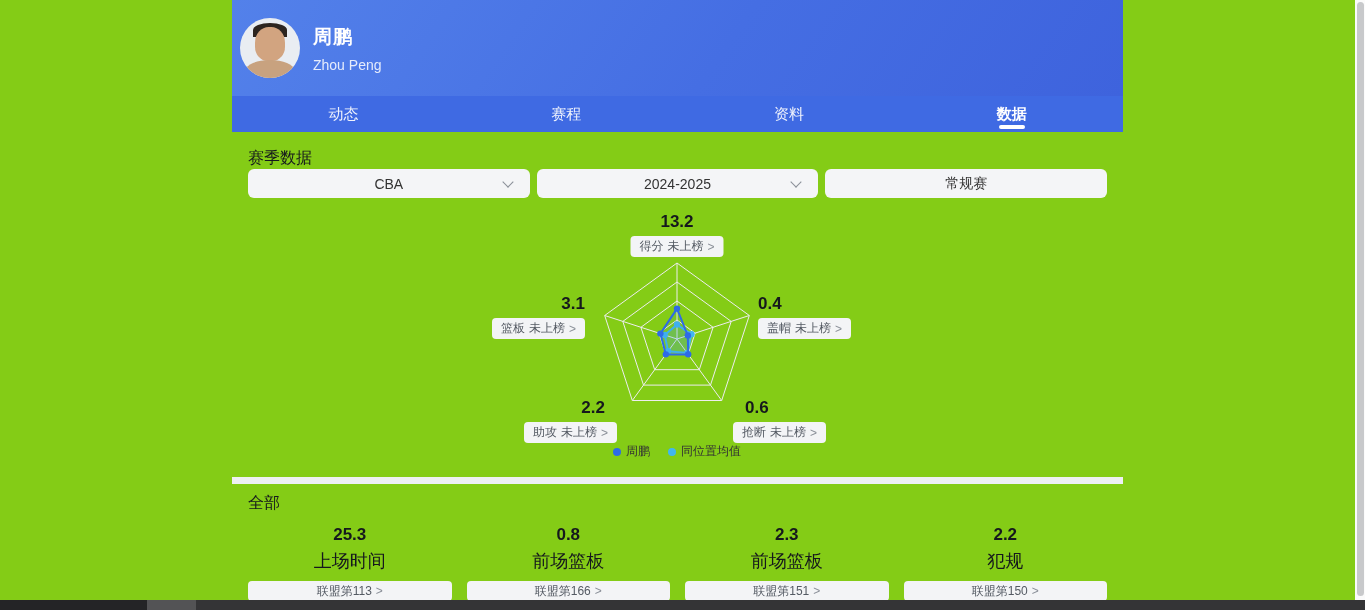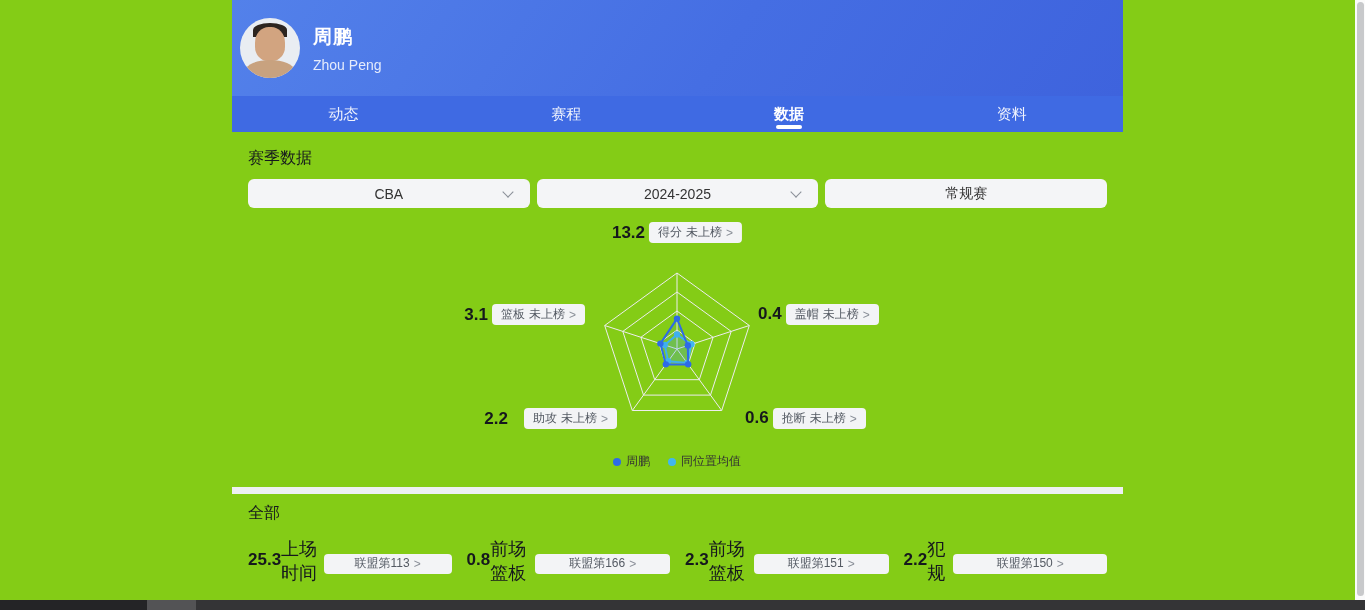--- a/index.html
+++ b/index.html
@@ -21,47 +21,47 @@
   .tabs { height:36px; background:#3f6ae3; display:grid; grid-template-columns:repeat(4,1fr); }
   .tab { color:rgba(255,255,255,.92); font-size:15px; display:flex; align-items:center; justify-content:center; position:relative; cursor:pointer; }
   .tab.active { color:#fff; font-weight:bold; }
   .tab .indicator { position:absolute; bottom:3px; left:50%; transform:translateX(-50%); width:26px; height:4px; border-radius:2px; background:#fff; }
 
   
   .section-title { font-size:16px; font-weight:400; color:#15181d; padding-left:16px; }
   .season-title { margin-top:16px; }
 
   
-  .filters { display:grid; grid-template-columns:repeat(3,1fr); gap:7px; padding:0 16px; margin-top:10px; }
+  .filters { display:grid; grid-template-columns:repeat(3,1fr); gap:7px; padding:0 16px; }
   .filter { height:29px; background:#f4f5f7; border-radius:6px; display:flex; align-items:center; justify-content:center; font-size:14px; color:#333; position:relative; cursor:pointer; }
   .chev-down { position:absolute; right:18px; top:50%; width:8px; height:8px; margin-top:-6px; border-right:1.5px solid #8a8f98; border-bottom:1.5px solid #8a8f98; transform:rotate(45deg); }
 
   
   .radar-wrap { position:relative; height:258px; margin-top:8px; }
-  .rstat { position:absolute; display:flex; flex-direction:row; gap:4px; }
+  .rstat { position:absolute; display:flex; flex-direction:column; gap:4px; }
   .rstat .val { font-size:17px; font-weight:bold; color:#15181d; line-height:20px; }
   .pill { display:inline-flex; align-items:center; gap:4px; background:#f3f4f6; border-radius:4px; padding:2px 9px; font-size:12px; color:#545a63; white-space:nowrap; cursor:pointer;justify-content:flex-end; }
   .pill .gt { color:#8a8f98; font-size:12px; }
   .rstat.c-top { left:445px; top:6px; transform:translateX(-50%); align-items:center; }
   .rstat.c-left { right:538px; top:88px; align-items:flex-end; }
   .rstat.c-right { left:526px; top:88px; align-items:flex-start; }
   .rstat.c-bl { right:506px; top:192px; align-items:flex-end; }
   .rstat.c-br { left:501px; top:192px; align-items:flex-start; }
   .rstat.c-br .val { margin-left:12px; }
   .rstat.c-bl .val { margin-right:12px; }
   #radar-svg { position:absolute; left:360px; top:53px; }
   .legend { position:absolute; left:445px; top:237px; transform:translateX(-50%); display:flex; gap:18px; align-items:center; }
   .legend-item { display:flex; align-items:center; gap:5px; font-size:12px; color:#333; cursor:pointer; white-space:nowrap; }
   .legend-dot { width:8px; height:8px; border-radius:50%; }
 
   
   .divider { height:7px; background:#eef0f3; margin-top:13px; }
   .all-title { margin-top:9px; }
   .stats-grid { display:grid; grid-template-columns:repeat(4,1fr); gap:15px; padding:0 16px; margin-top:10px; }
-  .stat-cell { display:flex; flex-direction:row; align-items:center; }
+  .stat-cell { display:flex; flex-direction:column; align-items:center;text-align:right; }
   .stat-cell .val { font-size:17px; font-weight:bold; color:#15181d; line-height:22px; }
   .stat-cell .lbl { font-size:18px; color:#15181d; margin-top:3px; }
   .stat-cell .pill { margin-top:8px; width:100%; justify-content:center; height:20px; }
 
   
   .vscroll { position:absolute; right:0; top:0; width:10px; height:600px; background:#fbfbfb; }
   .vscroll .thumb { position:absolute; left:1.5px; top:2px; width:7px; height:594px; background:#c8c9cb; border-radius:4px; }
   .hscroll { position:absolute; left:0; top:600px; width:1365px; height:10px; background:#343436; }
   .hscroll .leftseg { position:absolute; left:0; top:0; width:147px; height:10px; background:#242426; }
   .hscroll .thumb { position:absolute; left:147px; top:0; width:49px; height:10px; background:#535355; }
@@ -84,27 +84,27 @@
       </div>
     </div>
 
     <div class="tabs">
       <div class="tab">
           <span>动态</span>
         </div>
       <div class="tab">
           <span>赛程</span>
         </div>
+      <div class="tab">
+          <span>资料</span>
+        </div>
       <div class="tab active">
         <span>数据</span>
         <div class="indicator"></div>
       </div>
-      <div class="tab">
-          <span>资料</span>
-        </div>
     </div>
 
     <div class="section-title season-title">赛季数据</div>
 
     <div class="filters">
       <div class="filter">
         <span>CBA</span>
         <span class="chev-down"></span>
       </div>
       <div class="filter">

